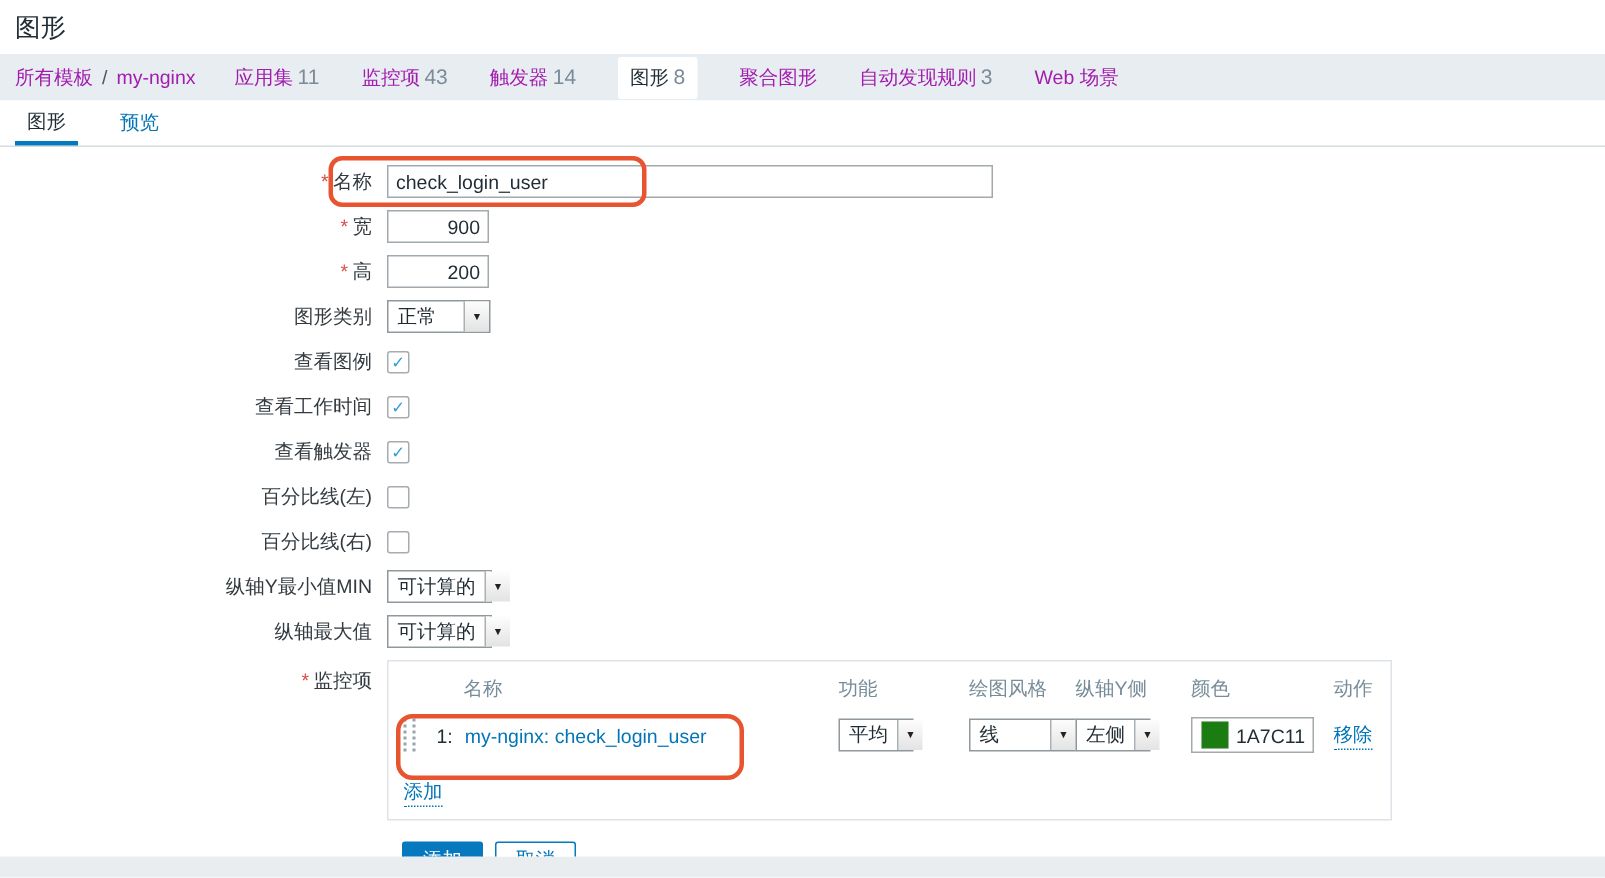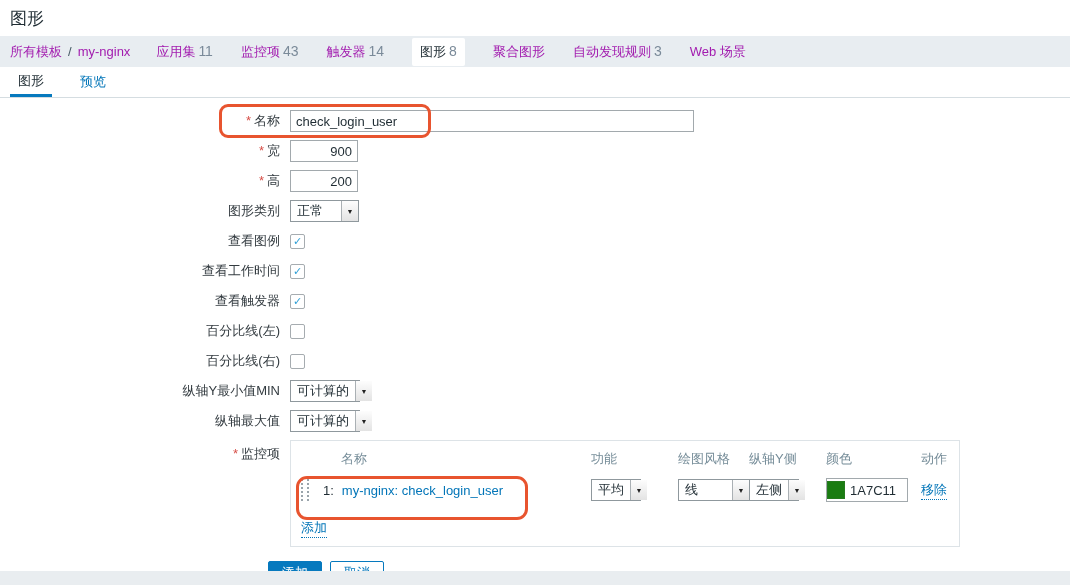--- a/index.html
+++ b/index.html
@@ -37,21 +37,21 @@
   .tab-bar {
     background:#fff; border-bottom:1px solid #d5dde1;
     display:flex; gap:20px; padding-left:10px; height:31px; align-items:stretch;
   }
   .tab { display:flex; align-items:center; padding:0 8px; cursor:pointer; color:#0275b8; }
   .tab.active { color:#1f2c33; border-bottom:3px solid #0679be; cursor:default; }
 
   
   .form { padding-top:12px; }
   .form-row { display:flex; align-items:center; margin-bottom:8px; min-height:22px; position:relative; }
-  .form-label { width:258px; flex:none; text-align:right; padding-right:10px; color:#333b40;margin-left:32px; }
+  .form-label { width:258px; flex:none; text-align:right; padding-right:10px; color:#333b40; }
   .req { color:#d64e47; margin-right:3px; }
 
   .text-input {
     height:22px; border:1px solid #a2a9ad; background:#fff;
     padding:0 5px; font-size:13px; color:#1f2c33;
     font-family:"Liberation Sans","DejaVu Sans",sans-serif;
   }
   .text-input.name { width:404px; }
   .text-input.num { width:68px; text-align:right; }
 
@@ -95,21 +95,21 @@
     border-left:2px dotted #9aa4ab; border-right:2px dotted #9aa4ab;
   }
   .item-index { margin-left:14px; color:#1f2c33; }
   .item-name-link { margin-left:8px; }
   .link-dotted {
     color:#0275b8; text-decoration:none; border-bottom:1px dotted #0275b8;
     cursor:pointer; display:inline-block;
   }
   .color-field {
     display:inline-flex; align-items:center; gap:5px;
-    border:1px solid #a2a9ad; background:#fff; height:24px; width:82px; padding:0;
+    border:1px solid #a2a9ad; background:#fff; height:24px; width:82px; padding:6px;
     cursor:pointer;
   }
   .color-swatch { width:18px; height:18px; flex:none; border:1px solid #6f6f6f22; }
   .color-text { font-size:13px; color:#1f2c33; }
   .add-item-wrap { margin-top:10px; padding-left:2px; }
 
   
   .hl {
     position:absolute; border:3px solid #e8542f; border-radius:9px;
     pointer-events:none; z-index:5;

